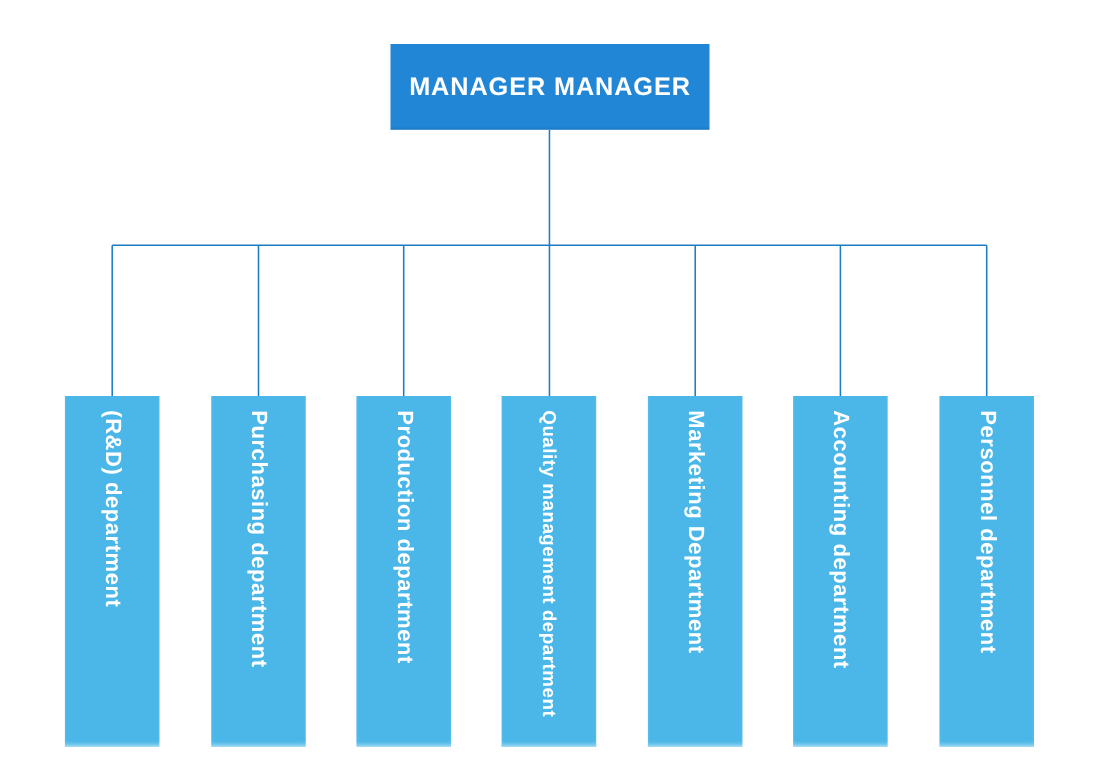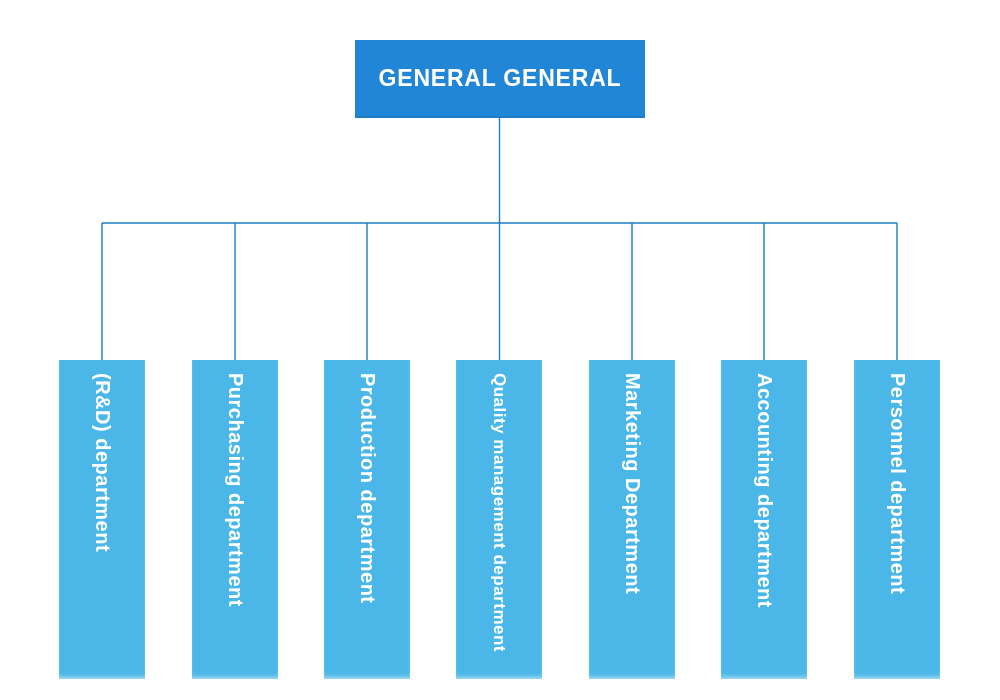--- a/index.html
+++ b/index.html
@@ -87,21 +87,21 @@
     <line x1="102" y1="223" x2="897" y2="223"></line>
     <line x1="102" y1="223" x2="102" y2="360"></line>
     <line x1="235" y1="223" x2="235" y2="360"></line>
     <line x1="367" y1="223" x2="367" y2="360"></line>
     <line x1="499.5" y1="223" x2="499.5" y2="360"></line>
     <line x1="632" y1="223" x2="632" y2="360"></line>
     <line x1="764" y1="223" x2="764" y2="360"></line>
     <line x1="897" y1="223" x2="897" y2="360"></line>
   </svg>
 
-  <div class="root-box">GENERAL GENERAL</div>
+  <div class="root-box">MANAGER MANAGER</div>
 
   <div class="dept d1">
     <span class="dept-label">(R&amp;D) department</span>
   </div>
 
   <div class="dept d2">
     <span class="dept-label">Purchasing department</span>
   </div>
 
   <div class="dept d3">

